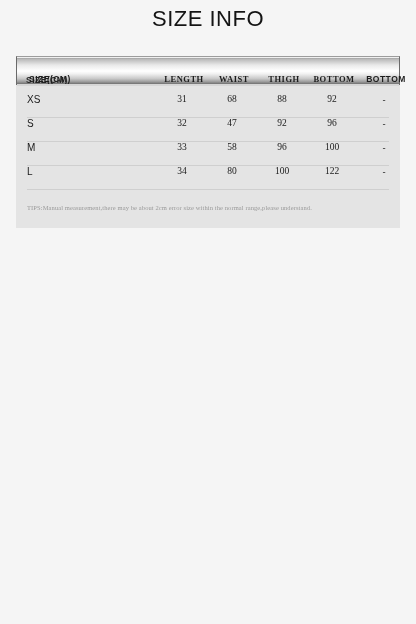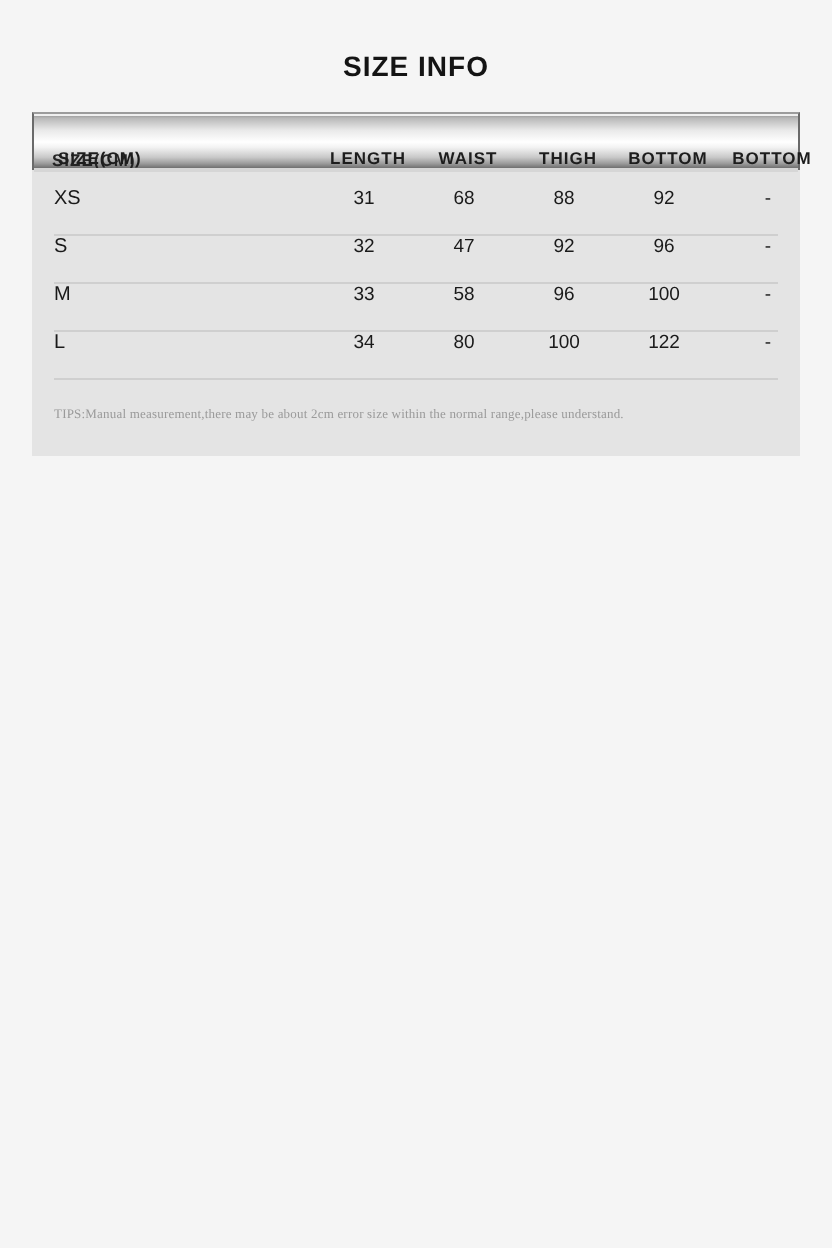--- a/index.html
+++ b/index.html
@@ -9,26 +9,26 @@
   body {
     width: 416px;
     height: 624px;
     background: #f5f5f5;
     font-family: "Liberation Sans", sans-serif;
     overflow: hidden;
   }
 
   #page-title {
     text-align: center;
-    font-size: 14px;
-    font-weight: bold;
+    font-size: 22px;
+    font-weight: normal;
     letter-spacing: 0.5px;
     color: #141414;
     margin: 0;
-    padding-top: 21px;
+    padding-top: 7px;
     line-height: 24px;
   }
 
   #size-panel {
     position: absolute;
     left: 16px;
     top: 56px;
     width: 384px;
     height: 172px;
     background: #e4e4e4;
@@ -85,21 +85,21 @@
   .dbl .ghost {
     position: absolute;
     left: -3px;
     top: 0.5px;
     color: #1d1d1d;
     opacity: 0.95;
   }
 
   
   .col-size   { width: 130px; flex: 0 0 130px; }
-  .col-meas   { width: 50px;  flex: 0 0 50px; }
+  .col-meas   { width: 50px;  flex: 0 0 50px; font-family: Liberation Serif, serif; }
   .col-thigh  { width: 54px;  flex: 0 0 54px; }
 
   
   #table-body {
     padding: 0 11px;
   }
   .row {
     display: flex;
     align-items: flex-start;
     height: 23px;

